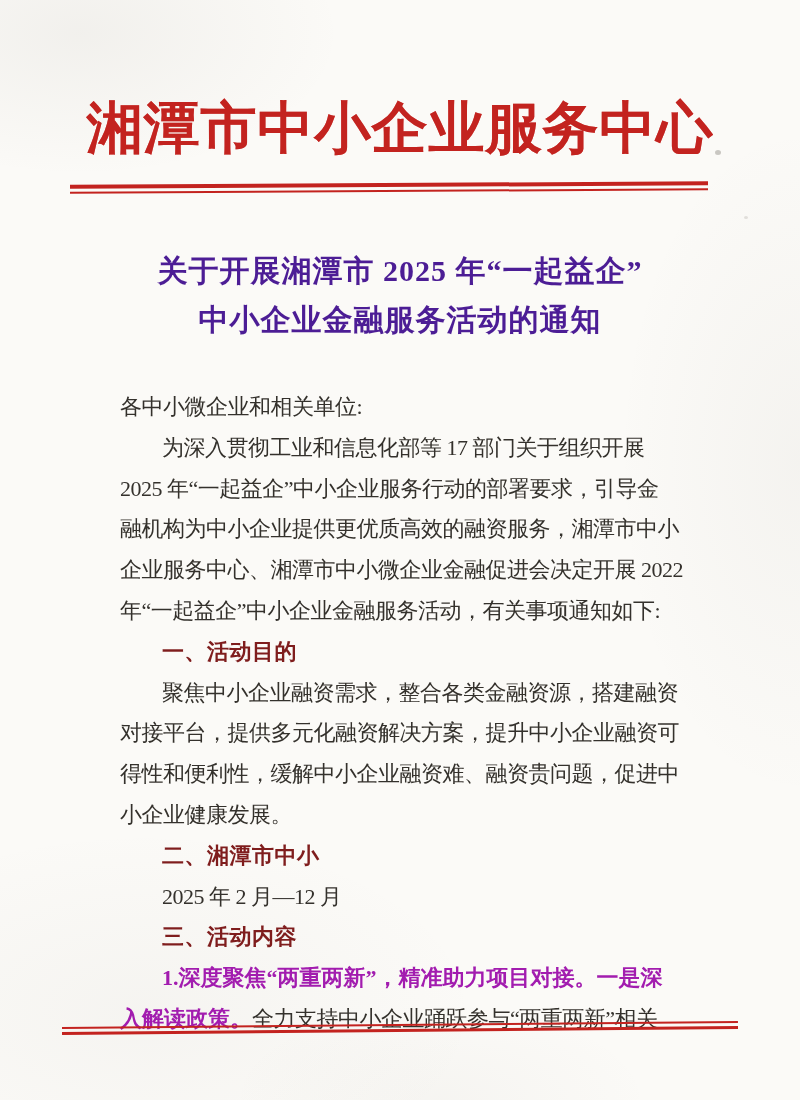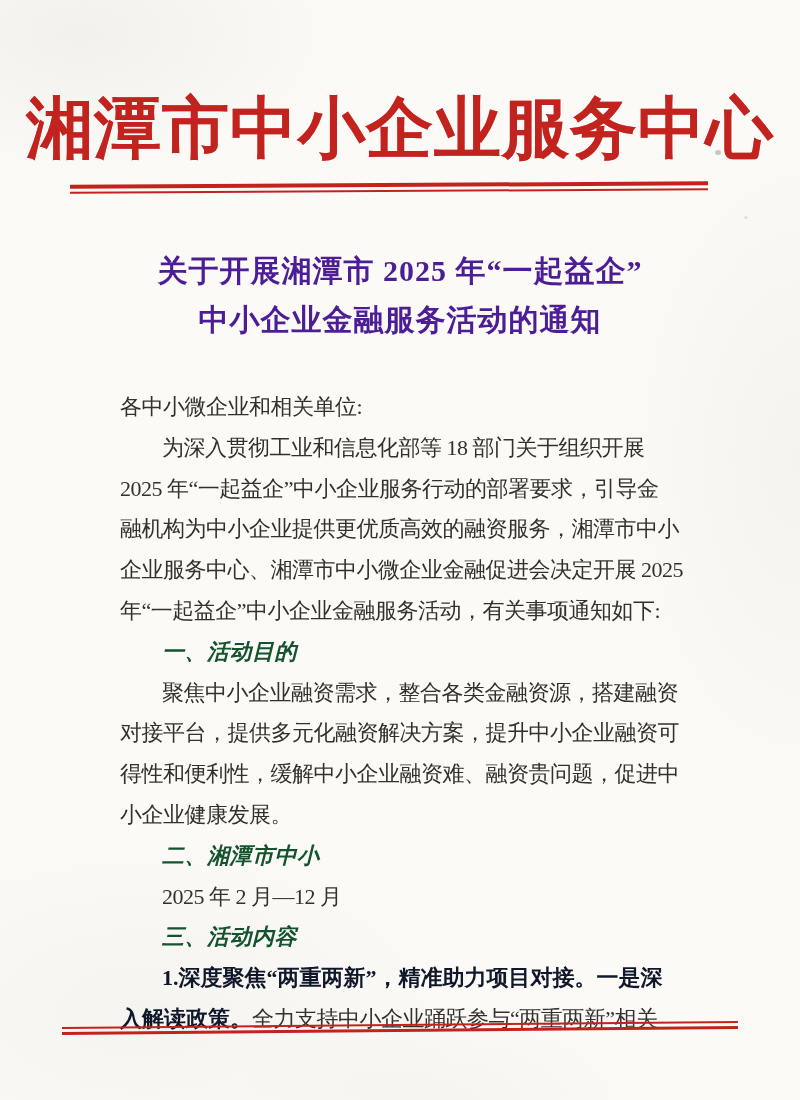--- a/index.html
+++ b/index.html
@@ -29,21 +29,21 @@
     position:absolute;border-radius:50%;
     background:rgba(120,115,108,.38);
     filter:blur(.6px);
   }
   .speck.s1{left:715px;top:150px;width:6px;height:5px;}
   .speck.s2{left:744px;top:216px;width:4px;height:3px;opacity:.5;}
 
   .letterhead{
     position:absolute;top:88px;left:0;width:100%;
     text-align:center;
-    font-size:67px;line-height:80px;
+    font-size:56px;line-height:80px;
     font-weight:700;
     letter-spacing:1px;
     color:#c3231f;
     font-family:"Liberation Serif", serif;
     text-shadow:0 0 .5px rgba(195,35,31,.6);
     white-space:nowrap;
   }
   .rule{position:absolute;}
   .rule .bar{background:#c3231f;}
   .rule-head{left:70px;top:183px;width:638px;transform:rotate(-0.3deg);}
@@ -73,27 +73,26 @@
     letter-spacing:-0.5px;
   }
   .line{
     height:40.8px;line-height:40.8px;
     white-space:nowrap;
   }
   .indent{padding-left:42px;}
   .hd{
     font-family:"Liberation Sans", sans-serif;
     font-weight:700;
-    color:#14532d;
+    color:#7f1d1d;
     letter-spacing:0.5px;
-    font-style:italic;
   }
   .b{
     font-weight:700;
-    color:#0f172a;
+    color:#a21caf;
     letter-spacing:0px;
   }
 </style>
 </head>
 <body>
 
 <div class="page">
 
   <div class="letterhead">湘潭市中小企业服务中心</div>
 
@@ -103,24 +102,24 @@
   </div>
 
   <div class="doc-title">
     <div class="t-line">关于开展湘潭市 2025 年“一起益企”</div>
     <div class="t-line">中小企业金融服务活动的通知</div>
   </div>
 
   <div class="doc-body">
     <div class="line">各中小微企业和相关单位:</div>
 
-    <div class="line indent">为深入贯彻工业和信息化部等 18 部门关于组织开展</div>
+    <div class="line indent">为深入贯彻工业和信息化部等 17 部门关于组织开展</div>
     <div class="line">2025 年“一起益企”中小企业服务行动的部署要求，引导金</div>
     <div class="line">融机构为中小企业提供更优质高效的融资服务，湘潭市中小</div>
-    <div class="line">企业服务中心、湘潭市中小微企业金融促进会决定开展 2025</div>
+    <div class="line">企业服务中心、湘潭市中小微企业金融促进会决定开展 2022</div>
     <div class="line">年“一起益企”中小企业金融服务活动，有关事项通知如下:</div>
 
     <div class="line indent hd">一、活动目的</div>
     <div class="line indent">聚焦中小企业融资需求，整合各类金融资源，搭建融资</div>
     <div class="line">对接平台，提供多元化融资解决方案，提升中小企业融资可</div>
     <div class="line">得性和便利性，缓解中小企业融资难、融资贵问题，促进中</div>
     <div class="line">小企业健康发展。</div>
 
     <div class="line indent hd">二、湘潭市中小</div>
     <div class="line indent">2025 年 2 月—12 月</div>

